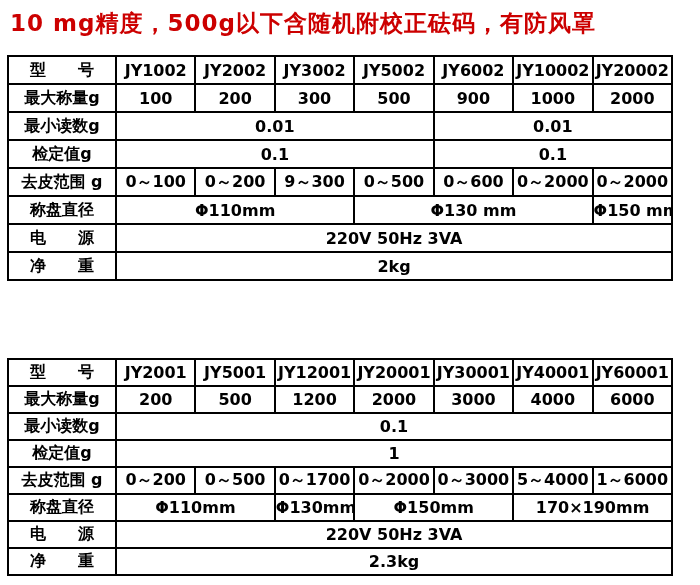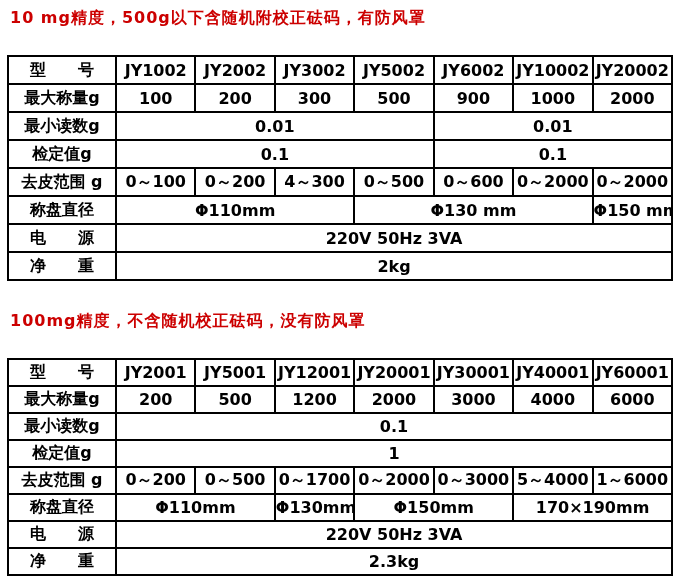--- a/index.html
+++ b/index.html
@@ -14,21 +14,21 @@
   .page {
     position: relative;
     width: 700px;
     height: 585px;
     background: #ffffff;
   }
   .section-title {
     position: absolute;
     left: 10px;
     color: #cc0000;
-    font-size: 16px;
+    font-size: 23px;
     font-weight: bold;
     letter-spacing: 1px;
     white-space: nowrap;
   }
   #title-0 { top: 8px; }
   #title-1 { top: 311px; }
   table.spec {
     position: absolute;
     left: 7px;
     width: 666px;
@@ -100,21 +100,21 @@
         </tr>
         <tr>
           <td class="lbl">检定值g</td>
           <td colspan="4">0.1</td>
           <td colspan="3">0.1</td>
         </tr>
         <tr>
           <td class="lbl">去皮范围 g</td>
           <td colspan="1">0～100</td>
           <td colspan="1">0～200</td>
-          <td colspan="1">4～300</td>
+          <td colspan="1">9～300</td>
           <td colspan="1">0～500</td>
           <td colspan="1">0～600</td>
           <td colspan="1">0～2000</td>
           <td colspan="1">0～2000</td>
         </tr>
         <tr>
           <td class="lbl">称盘直径</td>
           <td colspan="3">Φ110mm</td>
           <td colspan="3">Φ130 mm</td>
           <td colspan="1">Φ150 mm</td>
@@ -123,21 +123,20 @@
           <td class="lbl">电　　源</td>
           <td colspan="7">220V 50Hz 3VA</td>
         </tr>
         <tr>
           <td class="lbl">净　　重</td>
           <td colspan="7">2kg</td>
         </tr>
       </tbody>
   </table>
 
-  <div id="title-1" class="section-title">100mg精度，不含随机校正砝码，没有防风罩</div>
 
   <table id="table-1" class="spec">
     <colgroup>
       <col style="width:108px">
       <col>
         <col>
         <col>
         <col>
         <col>
         <col>

